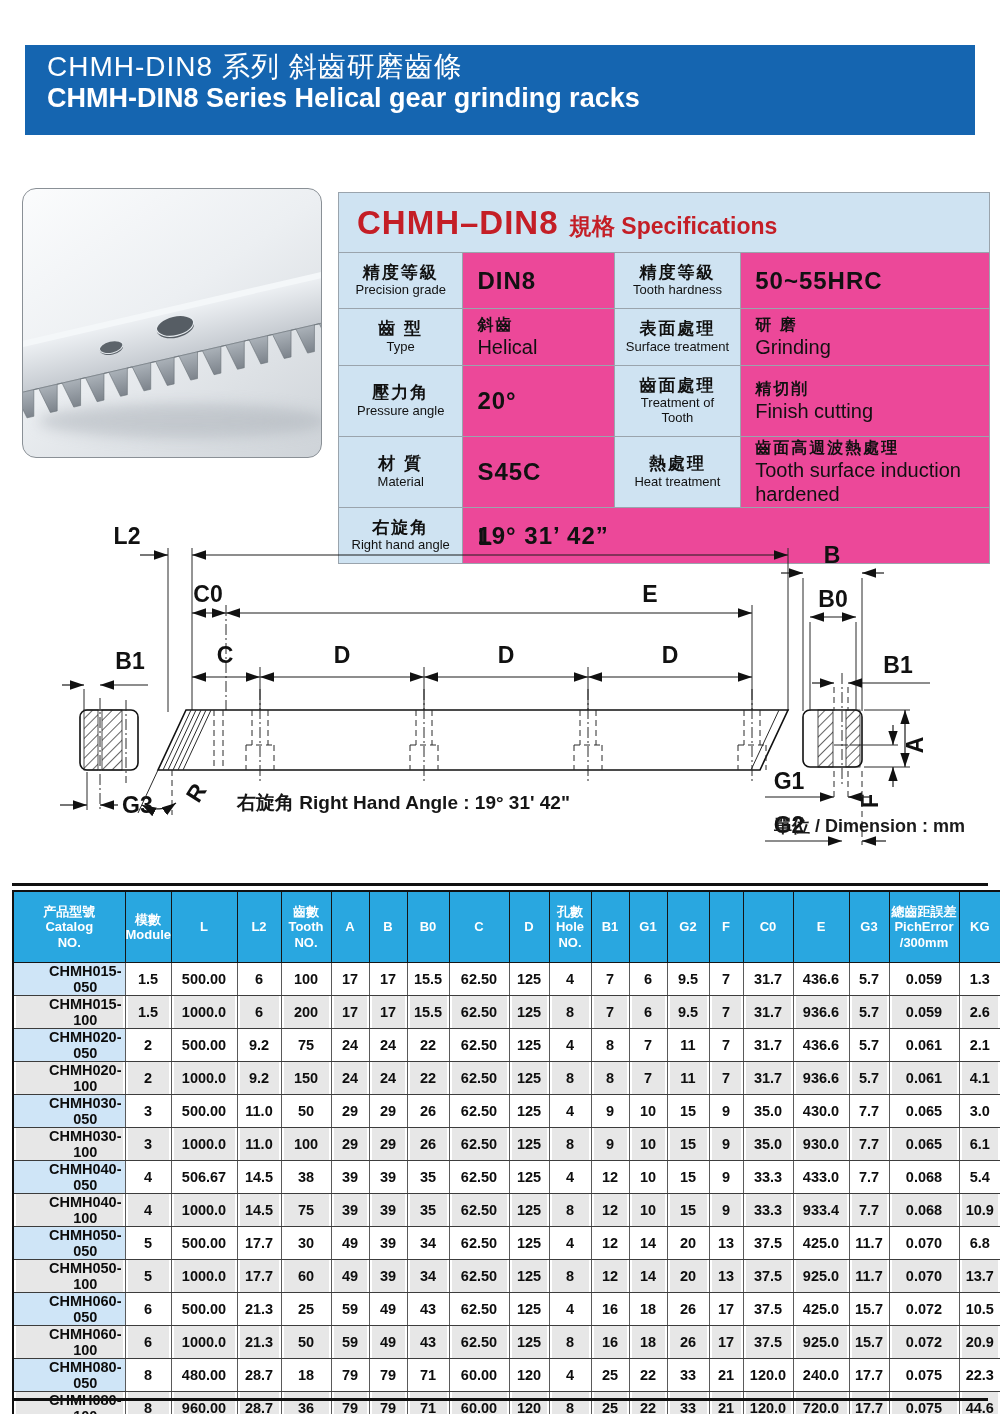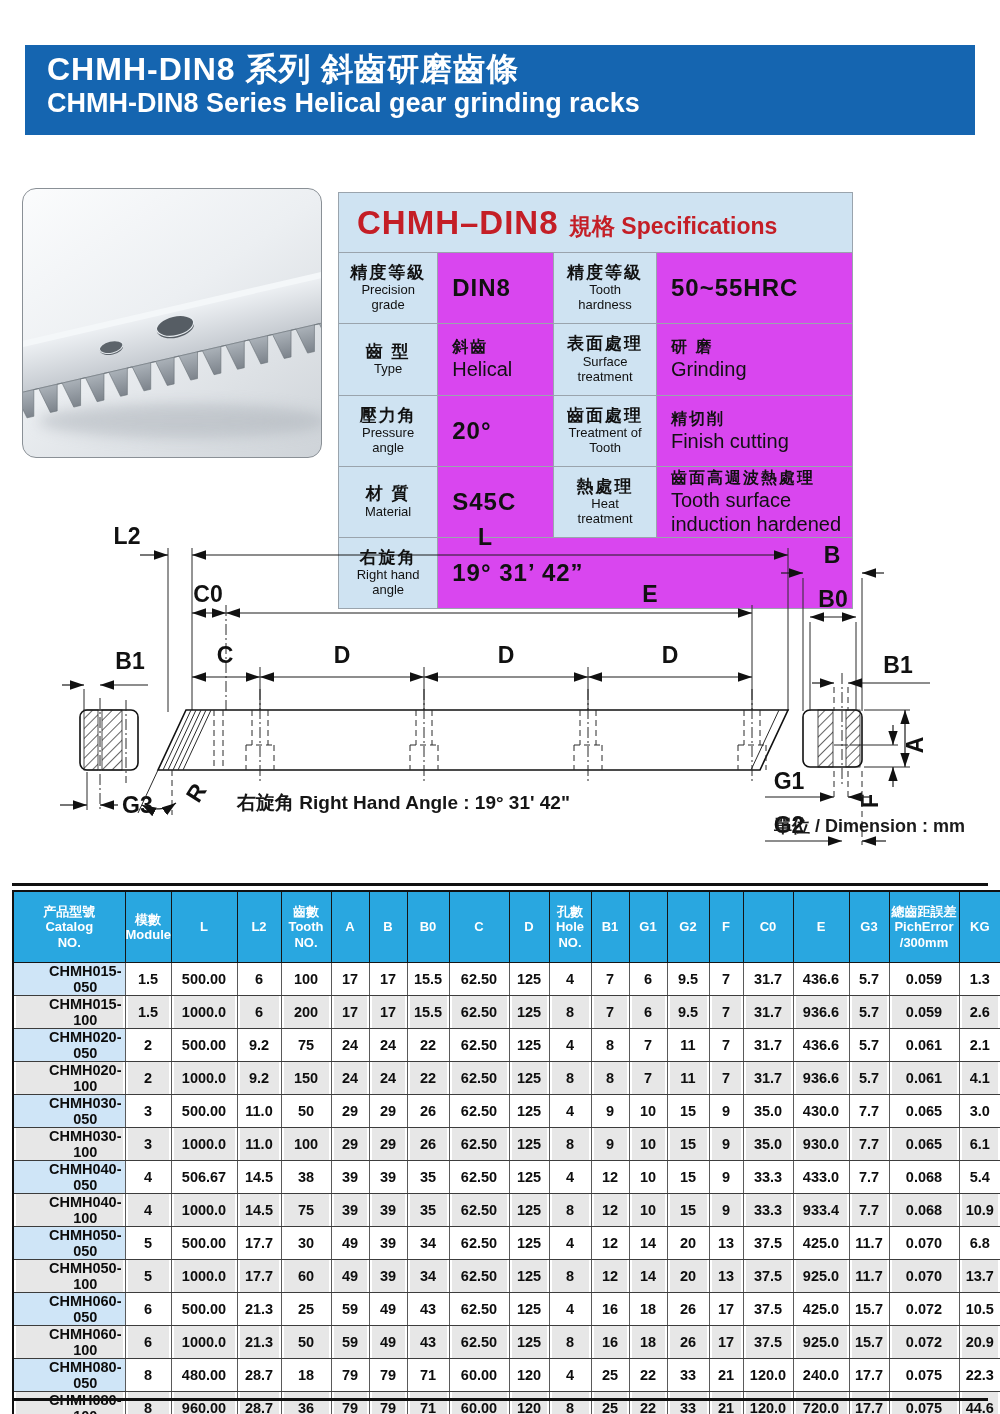--- a/index.html
+++ b/index.html
@@ -6,40 +6,40 @@
   body{
     width:1000px;height:1414px;position:relative;background:#ffffff;
     font-family:"Liberation Sans","DejaVu Sans",sans-serif;color:#111;
     overflow:hidden;
   }
   
   .banner{
     position:absolute;left:25px;top:45px;width:950px;height:90px;
     background:#1565b0;color:#fff;box-sizing:border-box;padding:6px 0 0 22px;
   }
-  .banner .zh{font-size:32px;font-weight:bold;letter-spacing:1px;line-height:1.15;}
+  .banner .zh{font-size:28px;font-weight:normal;letter-spacing:1px;line-height:1.15;}
   .banner .en{font-size:27px;font-weight:bold;line-height:1.1;margin-top:1px;}
   
   .photo{
     position:absolute;left:22px;top:188px;width:298px;height:268px;
     border:1px solid #8a9096;border-radius:14px;overflow:hidden;
     background:linear-gradient(145deg,#fbfcfd 0%,#eceff2 45%,#ced3d8 100%);
   }
   .photo svg{display:block;width:100%;height:100%;}
   
-  .spec{position:absolute;left:338px;top:192px;width:515px;}
+  .spec{position:absolute;left:338px;top:192px;width:652px;}
   table.spec-table{border-collapse:collapse;width:100%;}
   table.spec-table td{border:1px solid #9aa4ad;box-sizing:border-box;vertical-align:middle;}
   tr.spec-title td{background:#cfe3f2;height:60px;padding-left:18px;}
   .spec-model{color:#c41e26;font-size:33px;font-weight:bold;letter-spacing:1px;}
   .spec-rest{color:#c41e26;font-size:23px;font-weight:bold;margin-left:6px;}
   td.spec-label{background:#cfe3f2;text-align:center;height:49px;padding:10px;}
   td.spec-label .zh{font-size:17px;font-weight:bold;letter-spacing:2px;line-height:1.2;}
   td.spec-label .en{font-size:13px;line-height:1.15;}
-  td.spec-value{background:#d946ef;padding-left:14px;height:49px;}
+  td.spec-value{background:#ec4899;padding-left:14px;height:49px;}
   td.spec-value.big{font-size:24px;font-weight:bold;letter-spacing:1px;}
   td.spec-value .zh{font-size:16px;font-weight:bold;letter-spacing:2px;line-height:1.25;}
   td.spec-value .en{font-size:20px;line-height:1.2;}
   tr.spec-footer td{height:54px;}
   
   .diagram{position:absolute;left:0;top:515px;width:1000px;height:345px;}
   .diagram svg{display:block;}
   .dl{stroke:#1c1c1c;stroke-width:1.2;fill:none;}
   .thin{stroke:#2a2a2a;stroke-width:1;fill:none;}
   .dash{stroke-dasharray:6 4;}

